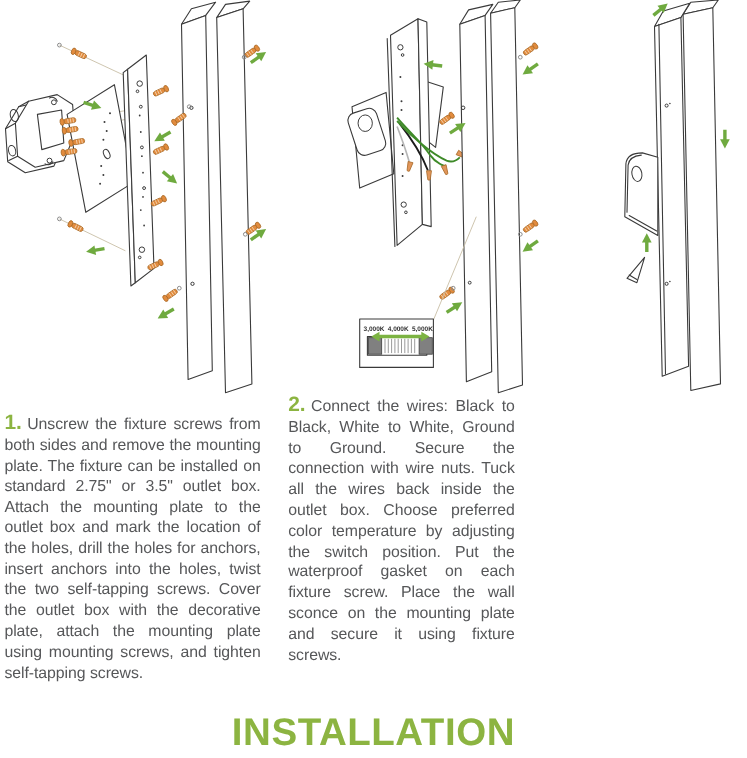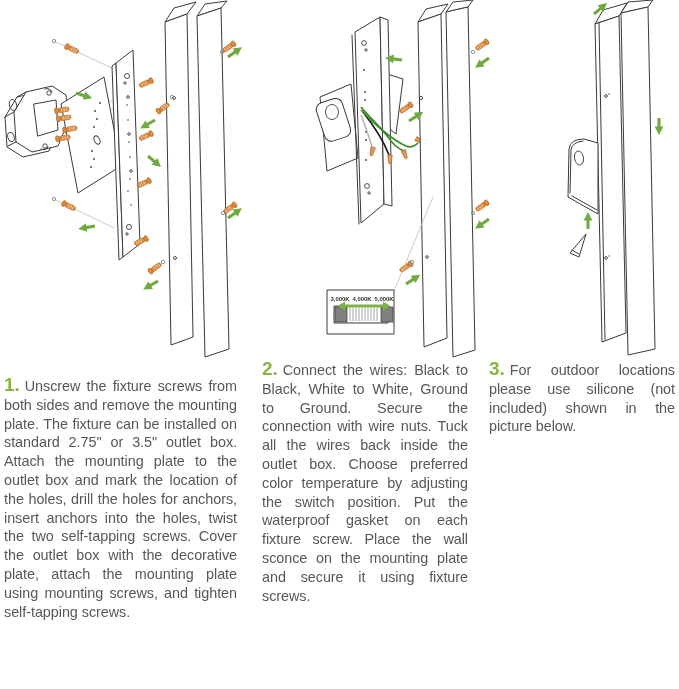--- a/index.html
+++ b/index.html
@@ -256,17 +256,15 @@
   </svg>
 
   <div class="step-text" id="step1">
     <span class="step-num">1.</span><span>Unscrew the fixture screws from both sides and remove the mounting plate. The fixture can be installed on standard 2.75" or 3.5" outlet box. Attach the mounting plate to the outlet box and mark the location of the holes, drill the holes for anchors, insert anchors into the holes, twist the two self-tapping screws. Cover the outlet box with the decorative plate, attach the mounting plate using mounting screws, and tighten self-tapping screws.</span>
   </div>
 
   <div class="step-text" id="step2">
     <span class="step-num">2.</span><span>Connect the wires: Black to Black, White to White, Ground to Ground. Secure the connection with wire nuts. Tuck all the wires back inside the outlet box. Choose preferred color temperature by adjusting the switch position. Put the waterproof gasket on each fixture screw. Place the wall sconce on the mounting plate and secure it using fixture screws.</span>
   </div>
 
-  <div class="step-text" id="step3">
-    <span class="step-num">3.</span><span>For outdoor locations please use silicone (not included) shown in the picture below.</span>
-  </div>
-
+
+  <div class="title">INSTALLATION</div>
 </div>
 
 </body></html>

